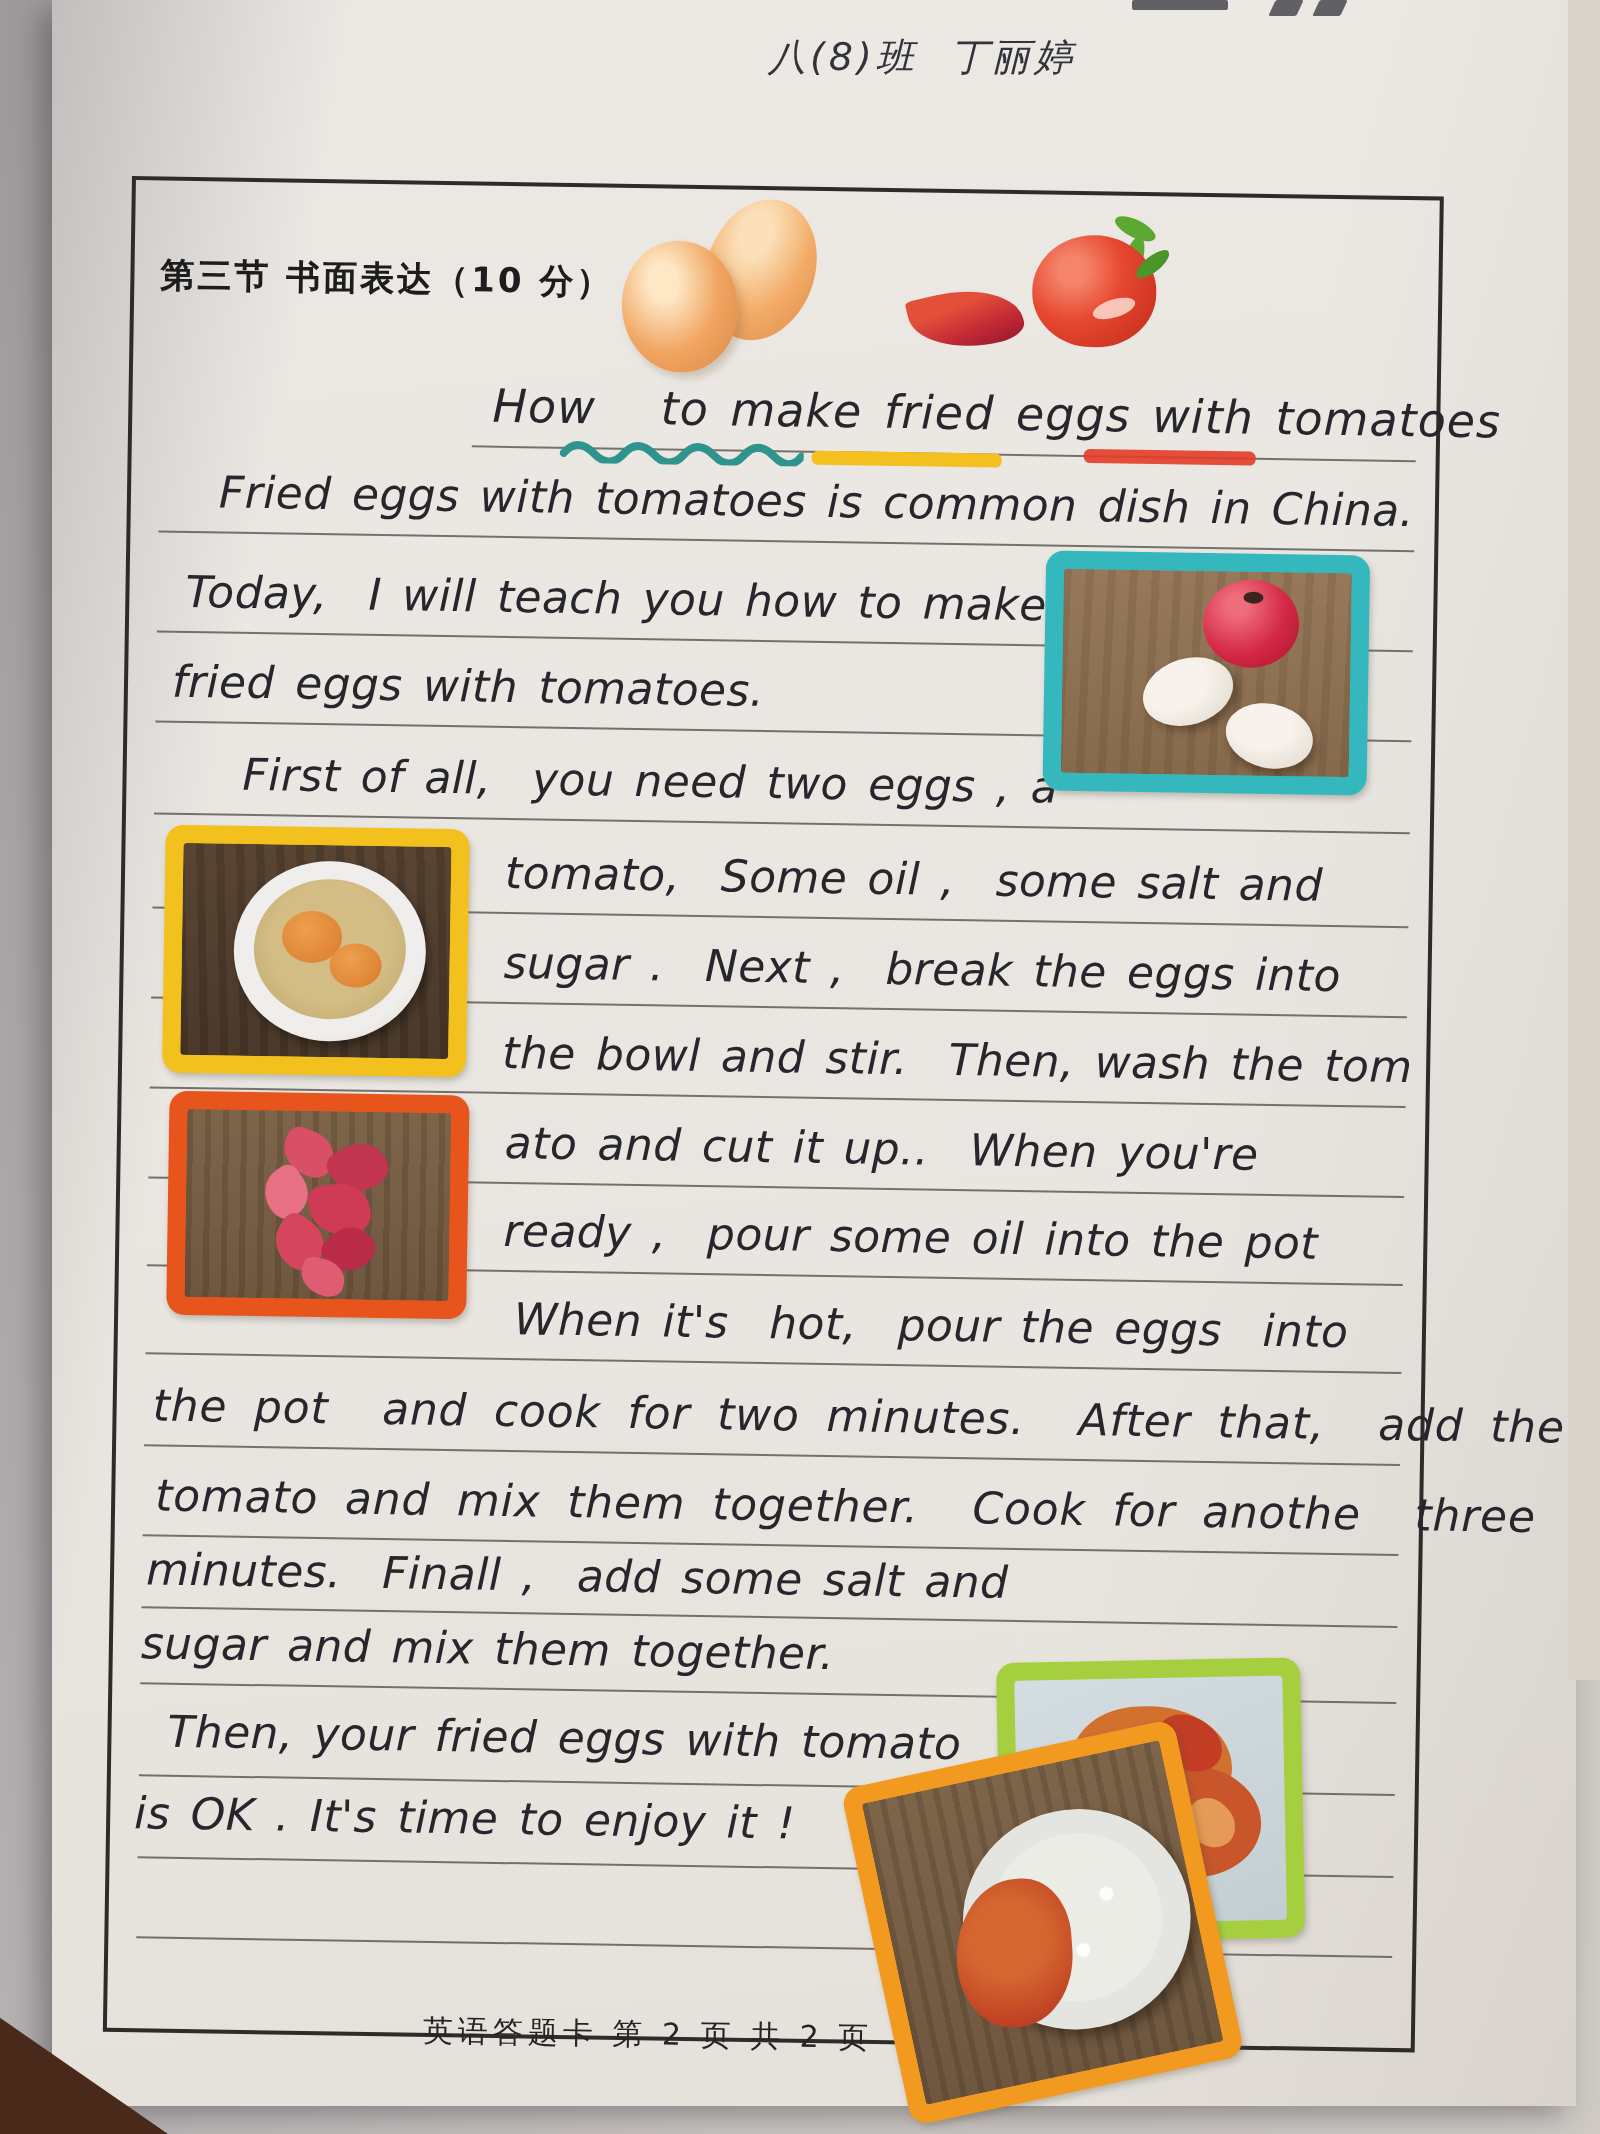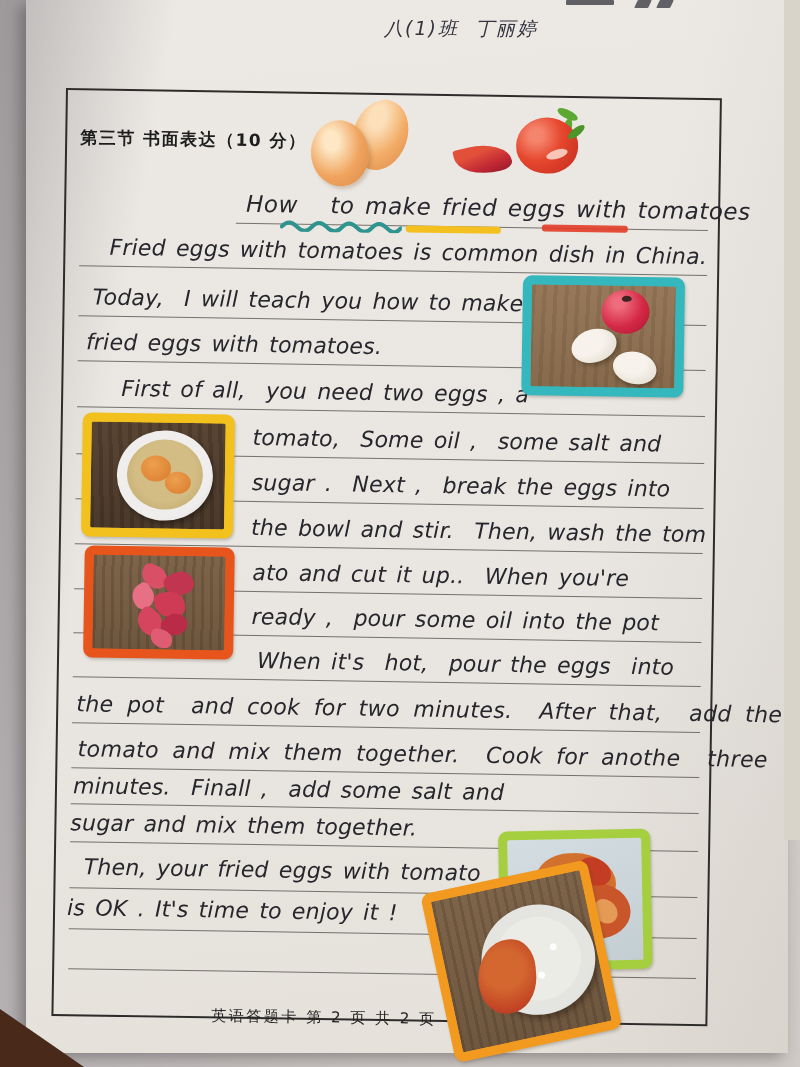--- a/index.html
+++ b/index.html
@@ -147,21 +147,21 @@
 <div class="paper"></div>
 <div class="under-sheet"></div>
 <div class="desk-corner"></div>
 
 <div class="corner-marks">
   <b class="m1"></b>
     <b class="m2"></b>
     <b class="m3"></b>
 </div>
 
-<div class="student-info">八(1)班  丁丽婷</div>
+<div class="student-info">八(8)班  丁丽婷</div>
 
 <div class="sheet-rot">
   <div class="frame">
 
     <div class="section-header">第三节 书面表达（10 分）</div>
 
     <div class="draw" style="left:244px;top:4px;width:100px;height:92px;">
       <div class="egg back"></div>
       <div class="egg front"></div>
     </div>

